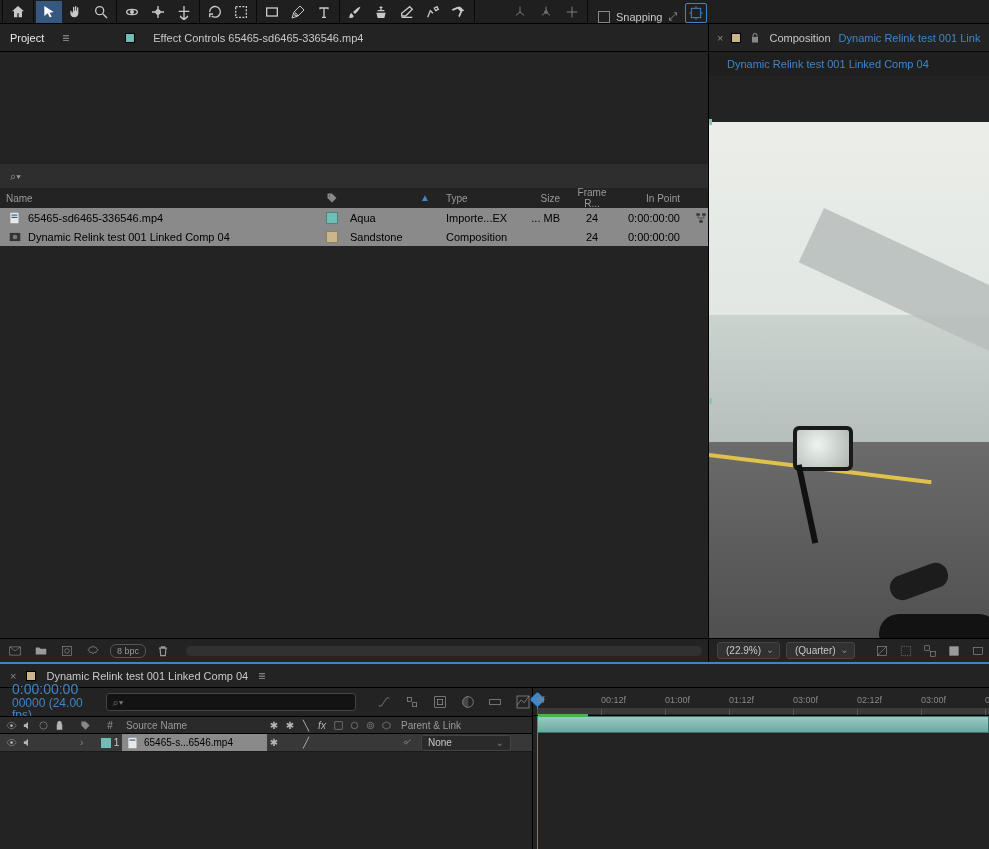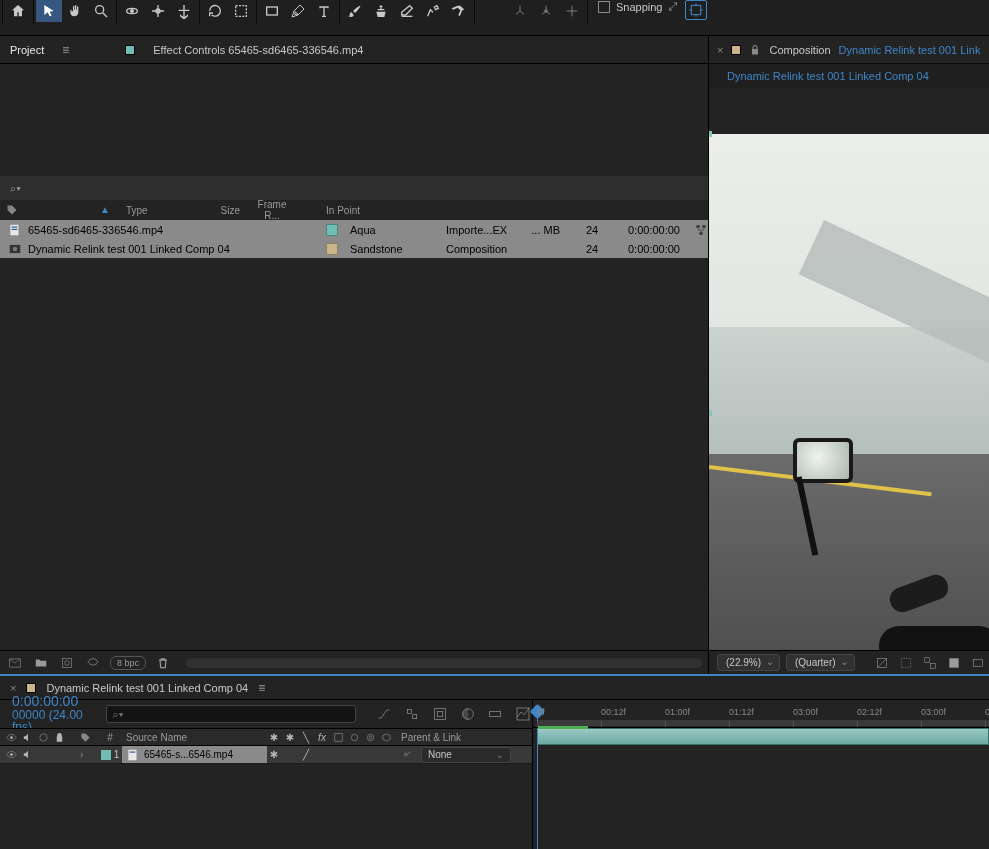--- a/index.html
+++ b/index.html
@@ -1,19 +1,19 @@
 <!DOCTYPE html>
 <html><head>
 <meta charset="utf-8">
 <style>
 * { margin: 0; padding: 0; box-sizing: border-box; font-family: "Segoe UI", Tahoma, sans-serif; -webkit-font-smoothing: antialiased; }
 html, body { width: 989px; height: 849px; background: #1b1b1b; color: #c8c8c8; overflow: hidden; font-size: 11px; }
 
 
-.topbar { height: 36px; display: flex; align-items: flex-start; background: #1f1f1f; border-bottom: 1px solid #000; }
+.topbar { height: 24px; display: flex; align-items: flex-end; background: #1f1f1f; border-bottom: 1px solid #000; }
 .topbar .sep { width: 1px; height: 24px; background: #0a0a0a; margin: 0 2px; }
 .topbar .tool { width: 26px; height: 22px; display: flex; align-items: center; justify-content: center; color: #c8c8c8; cursor: pointer; }
 .topbar .tool.active { background: #365880; color: #fff; }
 .topbar .tool svg { width: 16px; height: 16px; }
 .topbar .tool.dim svg { opacity: .55; }
 .snapping-box { display: flex; align-items: center; gap: 6px; padding: 0 8px; color: #c8c8c8;}
 .snapping-box .chk { width: 12px; height: 12px; border: 1px solid #8a8a8a; display: inline-block; }
 
 
 .main { display: flex; height: 638px; }
@@ -269,20 +269,21 @@
         <span>Effect Controls</span>
         <span>65465-sd6465-336546.mp4</span>
       </span>
     </div>
     <div class="proj-upper"></div>
     <div class="search-row">
       <span>⌕▾</span>
       <input placeholder="" style="">
     </div>
     <div class="ptable-head">
+      <div class="col-name"><span>Name</span></div>
       <div class="col-label" style="display:flex; justify-content:space-between; padding-right:10px;">
         <svg width="12" height="12" viewBox="0 0 24 24" fill="#888">
             <path d="M3 3h9l9 9-9 9-9-9zM7 7a1 1 0 100 2 1 1 0 000-2z"></path>
           </svg>
         <span class="sort">▲</span>
       </div>
       <div class="col-type"><span>Type</span></div>
       <div class="col-size"><span>Size</span></div>
       <div class="col-fr"><span>Frame R...</span></div>
       <div class="col-in"><span>In Point</span></div>

